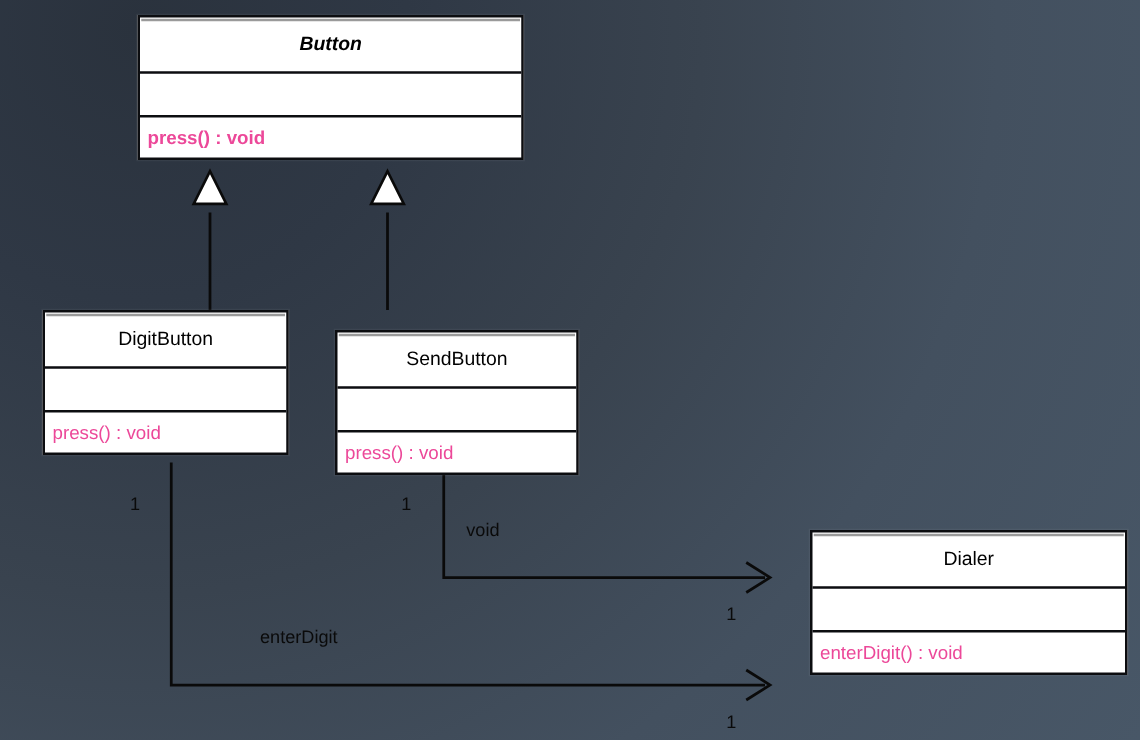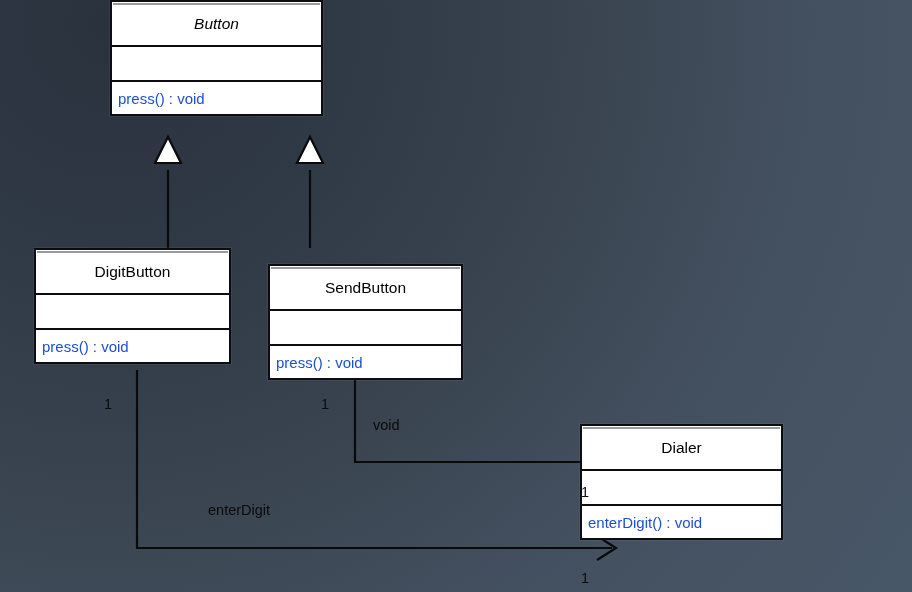--- a/index.html
+++ b/index.html
@@ -62,21 +62,21 @@
     height: 35px;
     border-bottom: 2px solid #0c0d10;
     box-sizing: border-box;
   }
   .cls-ops {
     box-sizing: border-box;
     padding: 5px 0 4px 6px;
   }
   .op-line {
     font-size: 15px;
-    color: #1d4ed8;
+    color: #ec4899;
     line-height: 23px;
     white-space: nowrap;
   }
 
   
   .edge-label {
     position: absolute;
     font-size: 14.5px;
     color: #0a0a0a;
     white-space: nowrap;
@@ -109,21 +109,21 @@
       <polyline points="355,370 355,462 612,462" fill="none" stroke="#0a0a0a" stroke-width="2.2"></polyline>
       <polyline points="597,450 616,462 597,474" fill="none" stroke="#0a0a0a" stroke-width="2.2"></polyline>
     </g>
 
     <g>
       <polyline points="137,370 137,548 612,548" fill="none" stroke="#0a0a0a" stroke-width="2.2"></polyline>
       <polyline points="597,536 616,548 597,560" fill="none" stroke="#0a0a0a" stroke-width="2.2"></polyline>
     </g>
   </svg>
 
-  <div class="uml-class" style="left:110px; top:0; width:213px;">
+  <div class="uml-class" style="left:110px; top:12px; width:309px;font-weight:bold;">
     <div class="cls-name abstract">Button</div>
     <div class="cls-attrs"></div>
     <div class="cls-ops">
       <div class="op-line">press() : void</div>
     </div>
   </div>
 
   <div class="uml-class" style="left:34px; top:248px; width:197px;">
     <div class="cls-name">DigitButton</div>
     <div class="cls-attrs"></div>
@@ -133,21 +133,21 @@
   </div>
 
   <div class="uml-class" style="left:268px; top:264px; width:195px;">
     <div class="cls-name">SendButton</div>
     <div class="cls-attrs"></div>
     <div class="cls-ops">
       <div class="op-line">press() : void</div>
     </div>
   </div>
 
-  <div class="uml-class" style="left:580px; top:424px; width:203px;">
+  <div class="uml-class" style="left:648px; top:424px; width:254px;">
     <div class="cls-name">Dialer</div>
     <div class="cls-attrs"></div>
     <div class="cls-ops">
       <div class="op-line">enterDigit() : void</div>
     </div>
   </div>
 
   <div class="mult-label" style="left:104px; top:396px;">1</div>
 
   <div class="mult-label" style="left:321px; top:396px;">1</div>

